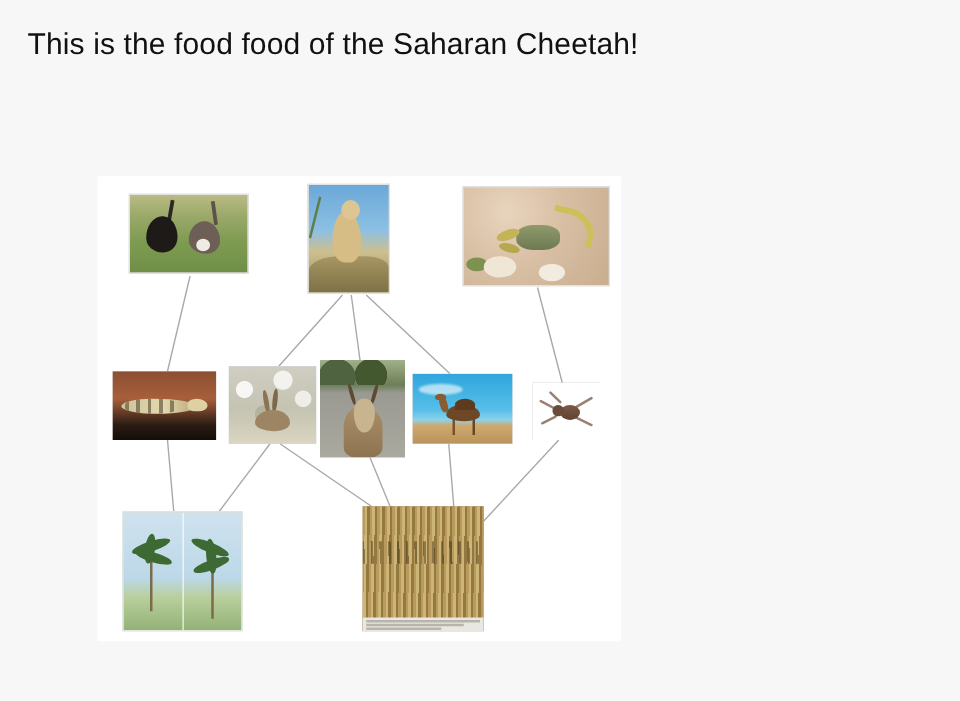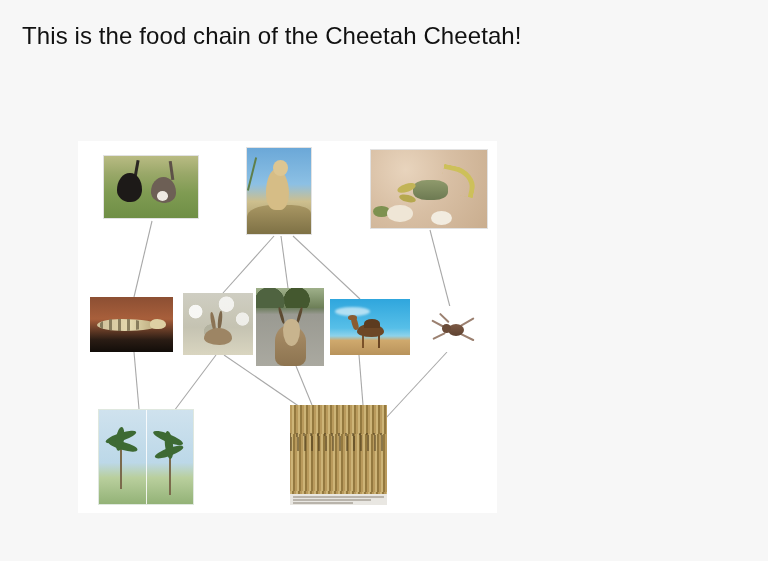--- a/index.html
+++ b/index.html
@@ -175,21 +175,21 @@
   .gr-cap i{position:absolute;left:3px;right:3px;height:1.6px;background:#b9b4ab;display:block;}
   .gr-cap i:nth-child(1){top:2px;}
   .gr-cap i:nth-child(2){top:5px;right:16px;}
   .gr-cap i:nth-child(3){top:8px;right:34px;}
 </style>
 </head>
 <body>
 
 <div id="slide">
 
-  <div id="title">This is the food chain of the Cheetah Cheetah!</div>
+  <div id="title">This is the food food of the Saharan Cheetah!</div>
 
   <div id="canvas">
 
     <svg id="links" viewBox="0 0 419 372" preserveAspectRatio="none">
       <g stroke="#a8a8a8" stroke-width="1.1" fill="none">
         <line x1="74" y1="80" x2="56" y2="156"></line>
         <line x1="196" y1="95" x2="145" y2="152"></line>
         <line x1="203" y1="95" x2="210" y2="147"></line>
         <line x1="215" y1="95" x2="282" y2="158"></line>
         <line x1="352" y1="89" x2="372" y2="166"></line>

